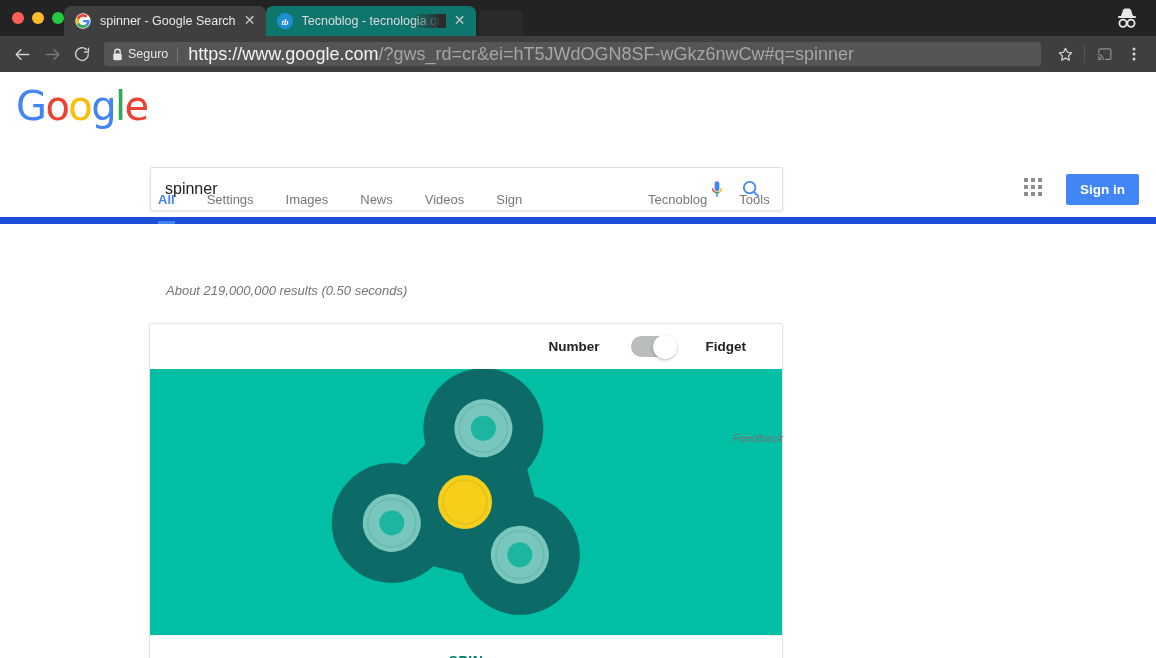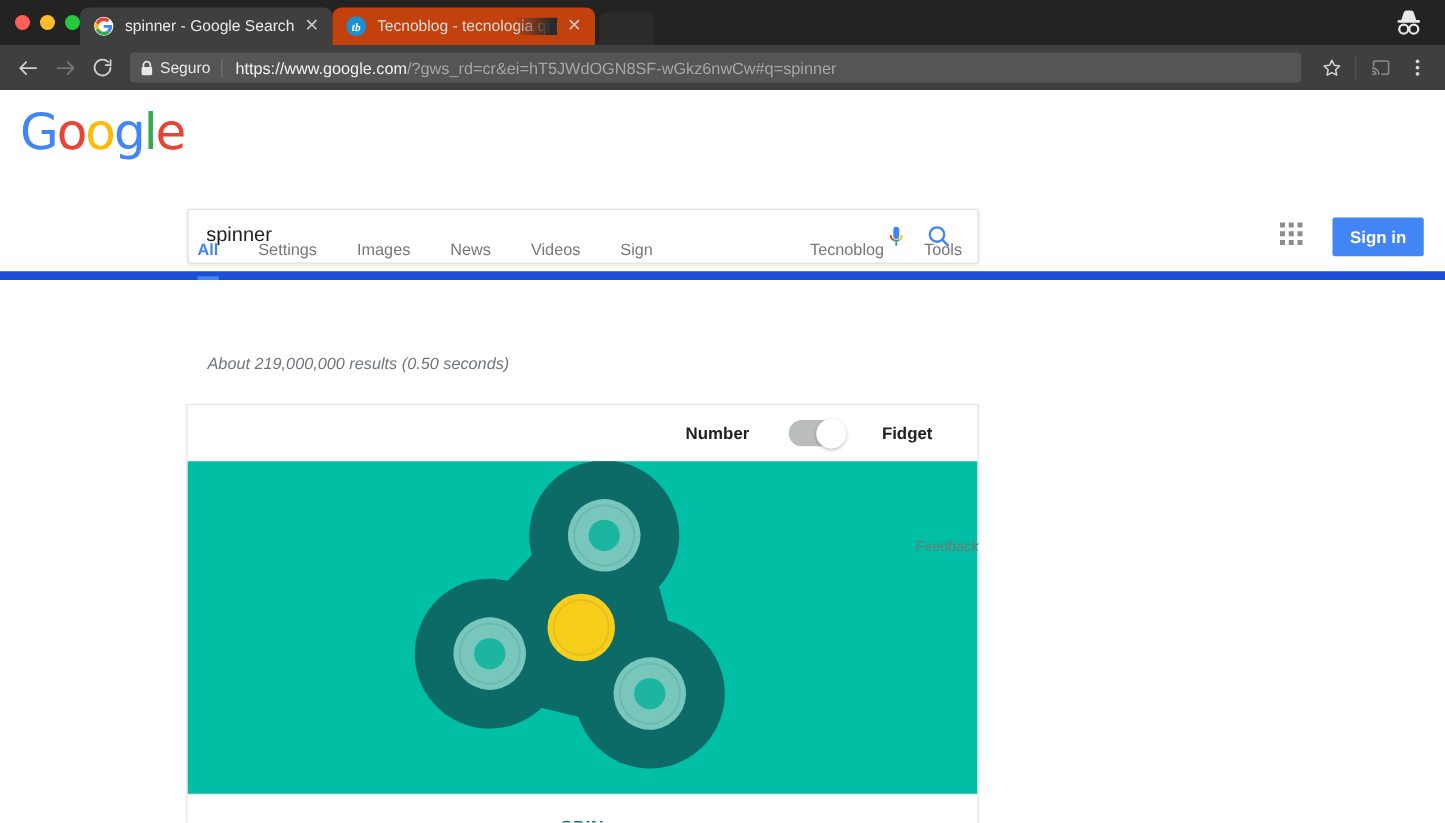--- a/index.html
+++ b/index.html
@@ -23,21 +23,21 @@
   .tl.yellow { background: #febc2e; }
   .tl.green { background: #28c840; }
 
   .tab {
     height: 30px; display: flex; align-items: center;
     padding: 0 8px 0 11px; position: relative;
     border-top-left-radius: 7px; border-top-right-radius: 7px;
     max-width: 210px; min-width: 180px;
   }
   .tab.active { background: #3f3f3f; }
-  .tab.inactive { background: #c2410c; }
+  .tab.inactive { background: #0f766e; }
   .tab-favicon { width: 16px; height: 16px; flex: 0 0 16px; margin-right: 9px; position: relative; }
   .tab-title {
     color: #e8e8e8; font-size: 12.5px; white-space: nowrap; overflow: hidden;
     flex: 1 1 auto; position: relative;
   }
   .tab.inactive .tab-title { color: #dcdcdc; }
   .tab-title .fade {
     position: absolute; right: 0; top: 0; bottom: 0; width: 34px;
   }
   .tab.inactive .tab-title .fade { background: linear-gradient(90deg, rgba(43,43,43,0), #2b2b2b 85%); }
@@ -61,21 +61,21 @@
   }
   .nav-btn.disabled { color: #777; }
   .omnibox {
     flex: 1 1 auto; height: 24px; background: #555555; border-radius: 3px;
     display: flex; align-items: center; margin: 0 8px 0 6px; padding: 0 8px;
     overflow: hidden;
   }
   .lock { margin-right: 5px; display: flex; align-items: center; }
   .secure-text { color: #e6e6e6; font-size: 12.5px; margin-right: 9px; }
   .omni-divider { width: 1px; height: 15px; background: #777; margin-right: 10px; }
-  .url { font-size: 13px; white-space: nowrap; overflow: hidden; }
+  .url { font-size: 18px; white-space: nowrap; overflow: hidden; }
   .url .host { color: #f2f2f2; }
   .url .path { color: #a6a6a6; }
   .tb-icon { width: 28px; height: 28px; display: flex; align-items: center; justify-content: center; color: #d6d6d6; }
   .tb-sep { width: 1px; height: 18px; background: #555; margin: 0 3px; }
 
   
   .page { background: #fff; height: 586px; position: relative; border-radius: 26px; }
 
   .gheader { height: 104px; position: relative; }
   .glogo {

